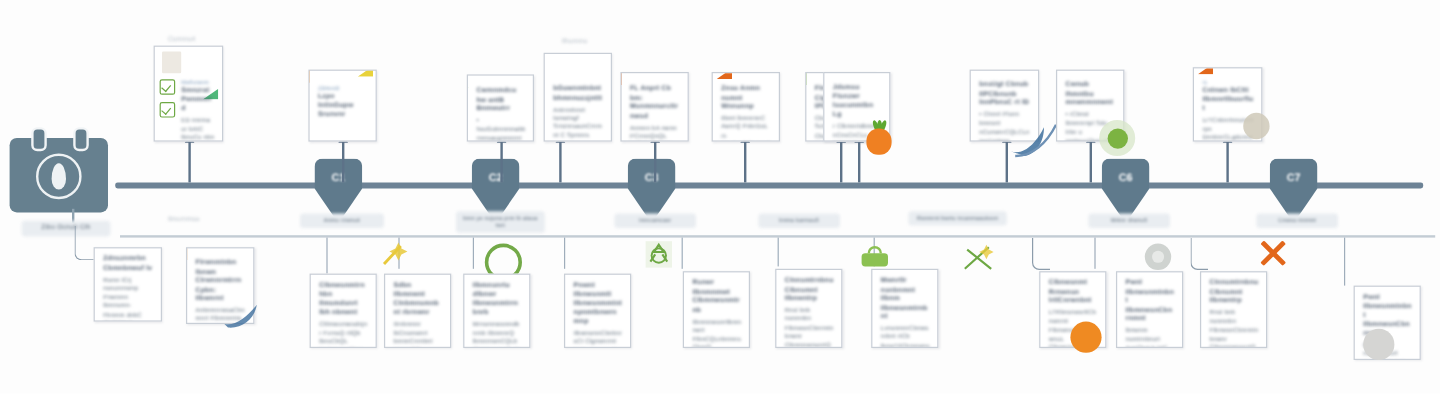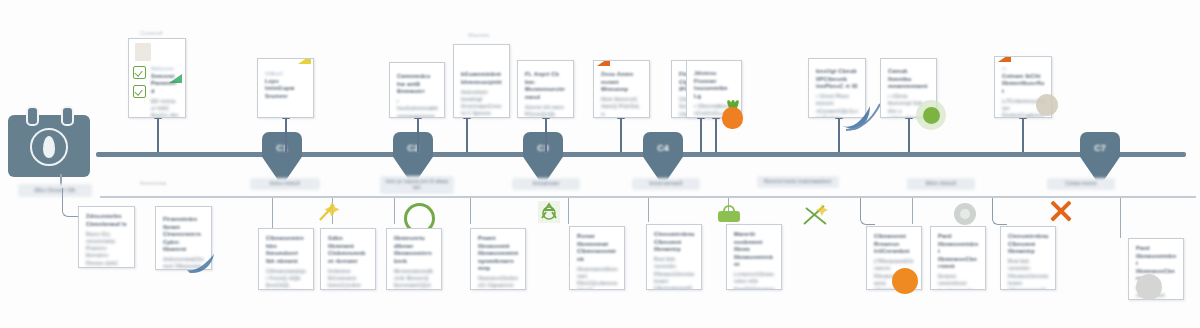--- a/index.html
+++ b/index.html
@@ -219,31 +219,31 @@
     <span class="glyph">C2</span>
   </div>
   <div class="mk-caption blur sm" style="left:380px;top:176px;width:68px;">bmn ye nujuna
 prm lb alaua twn</div>
 
   <div class="shield" style="left:523px;top:132px;">
     <span class="glyph">C3</span>
   </div>
   <div class="mk-caption blur sm" style="left:512px;top:178px;width:62px;">Imncamcasr</div>
 
-  <div class="shield" style="left:643px;top:132px;">
-    <span class="glyph">C4</span>
-  </div>
   <div class="mk-caption blur sm" style="left:632px;top:178px;width:62px;">bnma karmau5</div>
 
   <div class="mk-caption blur sm" style="left:757px;top:176px;width:76px;">Rsnmrnt bwrtu
 trcanmaauksvn</div>
 
+  <div class="shield" style="left:918px;top:132px;">
+    <span class="glyph">C6</span>
+  </div>
   <div class="mk-caption blur sm" style="left:907px;top:178px;width:62px;">Mrknr drwnu5</div>
 
-  <div class="shield" style="left:1080px;top:132px;text-decoration:underline;">
+  <div class="shield" style="left:1058px;top:132px;text-decoration:underline;">
     <span class="glyph">C7</span>
   </div>
   <div class="mk-caption blur sm" style="left:1047px;top:178px;width:62px;">Cnwsa mnmnt</div>
 
   <div class="conn up" style="left:157px;top:118px;height:34px;"></div>
   <div class="conn up" style="left:285px;top:118px;height:34px;"></div>
   <div class="conn up" style="left:417px;top:118px;height:34px;"></div>
   <div class="conn up" style="left:466px;top:118px;height:34px;"></div>
   <div class="conn up" style="left:545px;top:118px;height:34px;"></div>
   <div class="conn up" style="left:620px;top:118px;height:34px;"></div>

